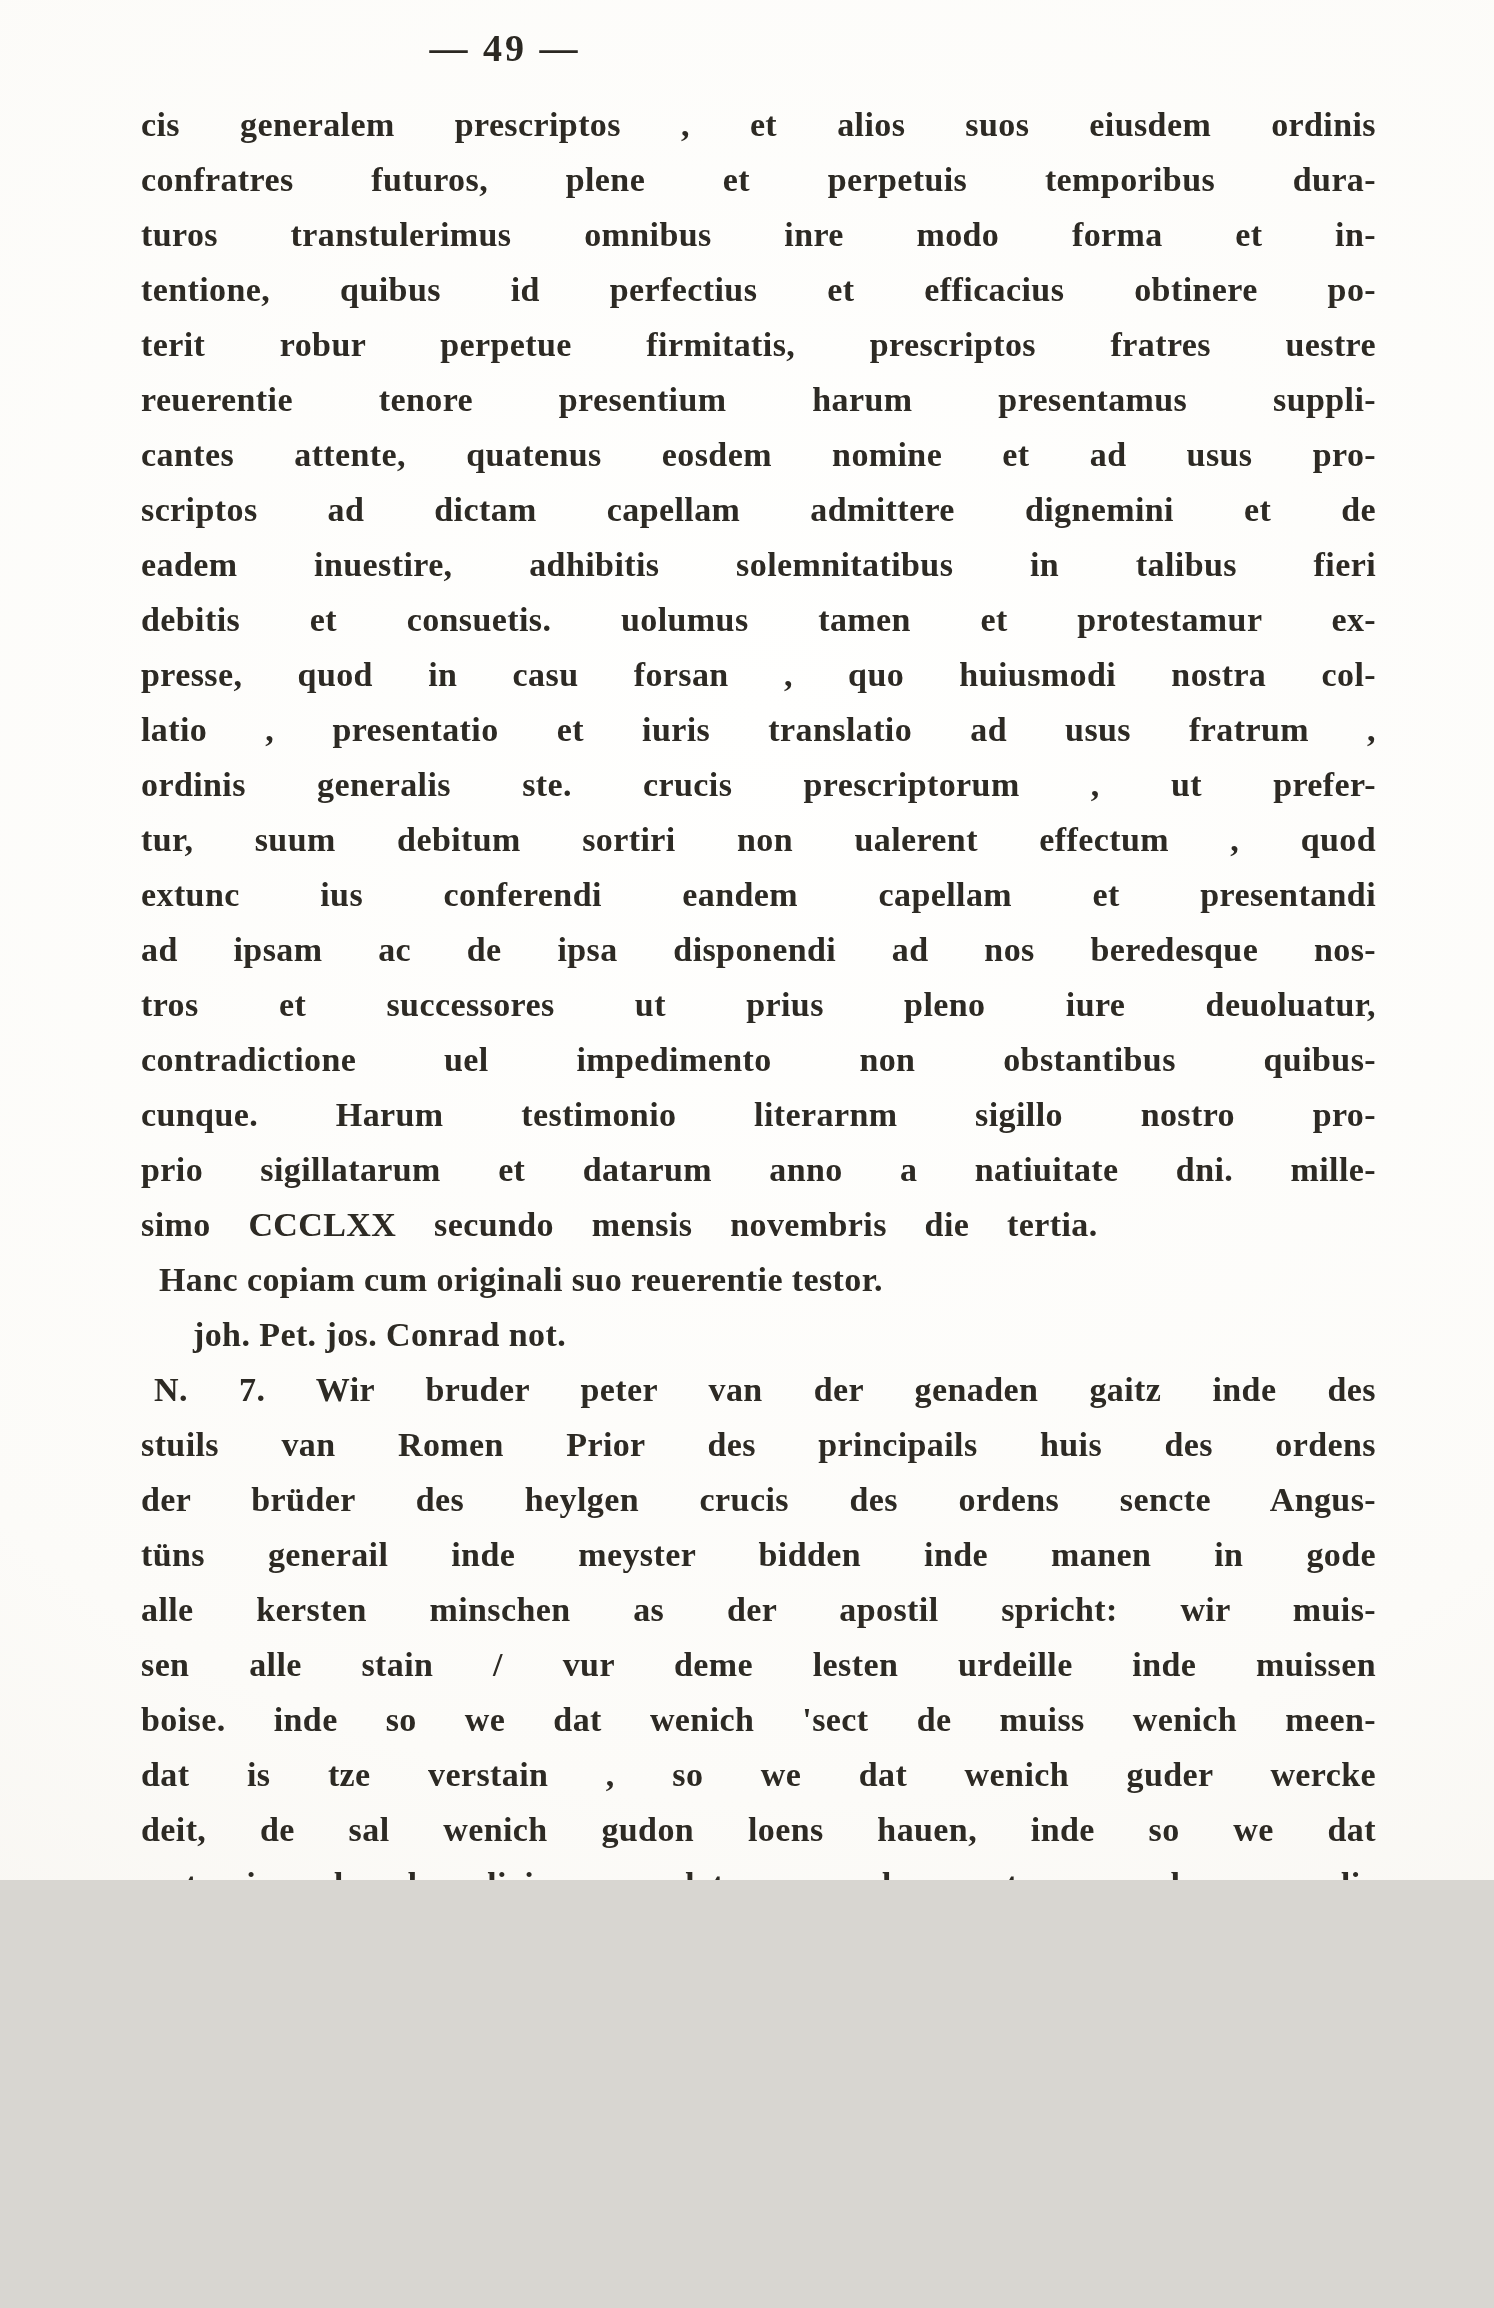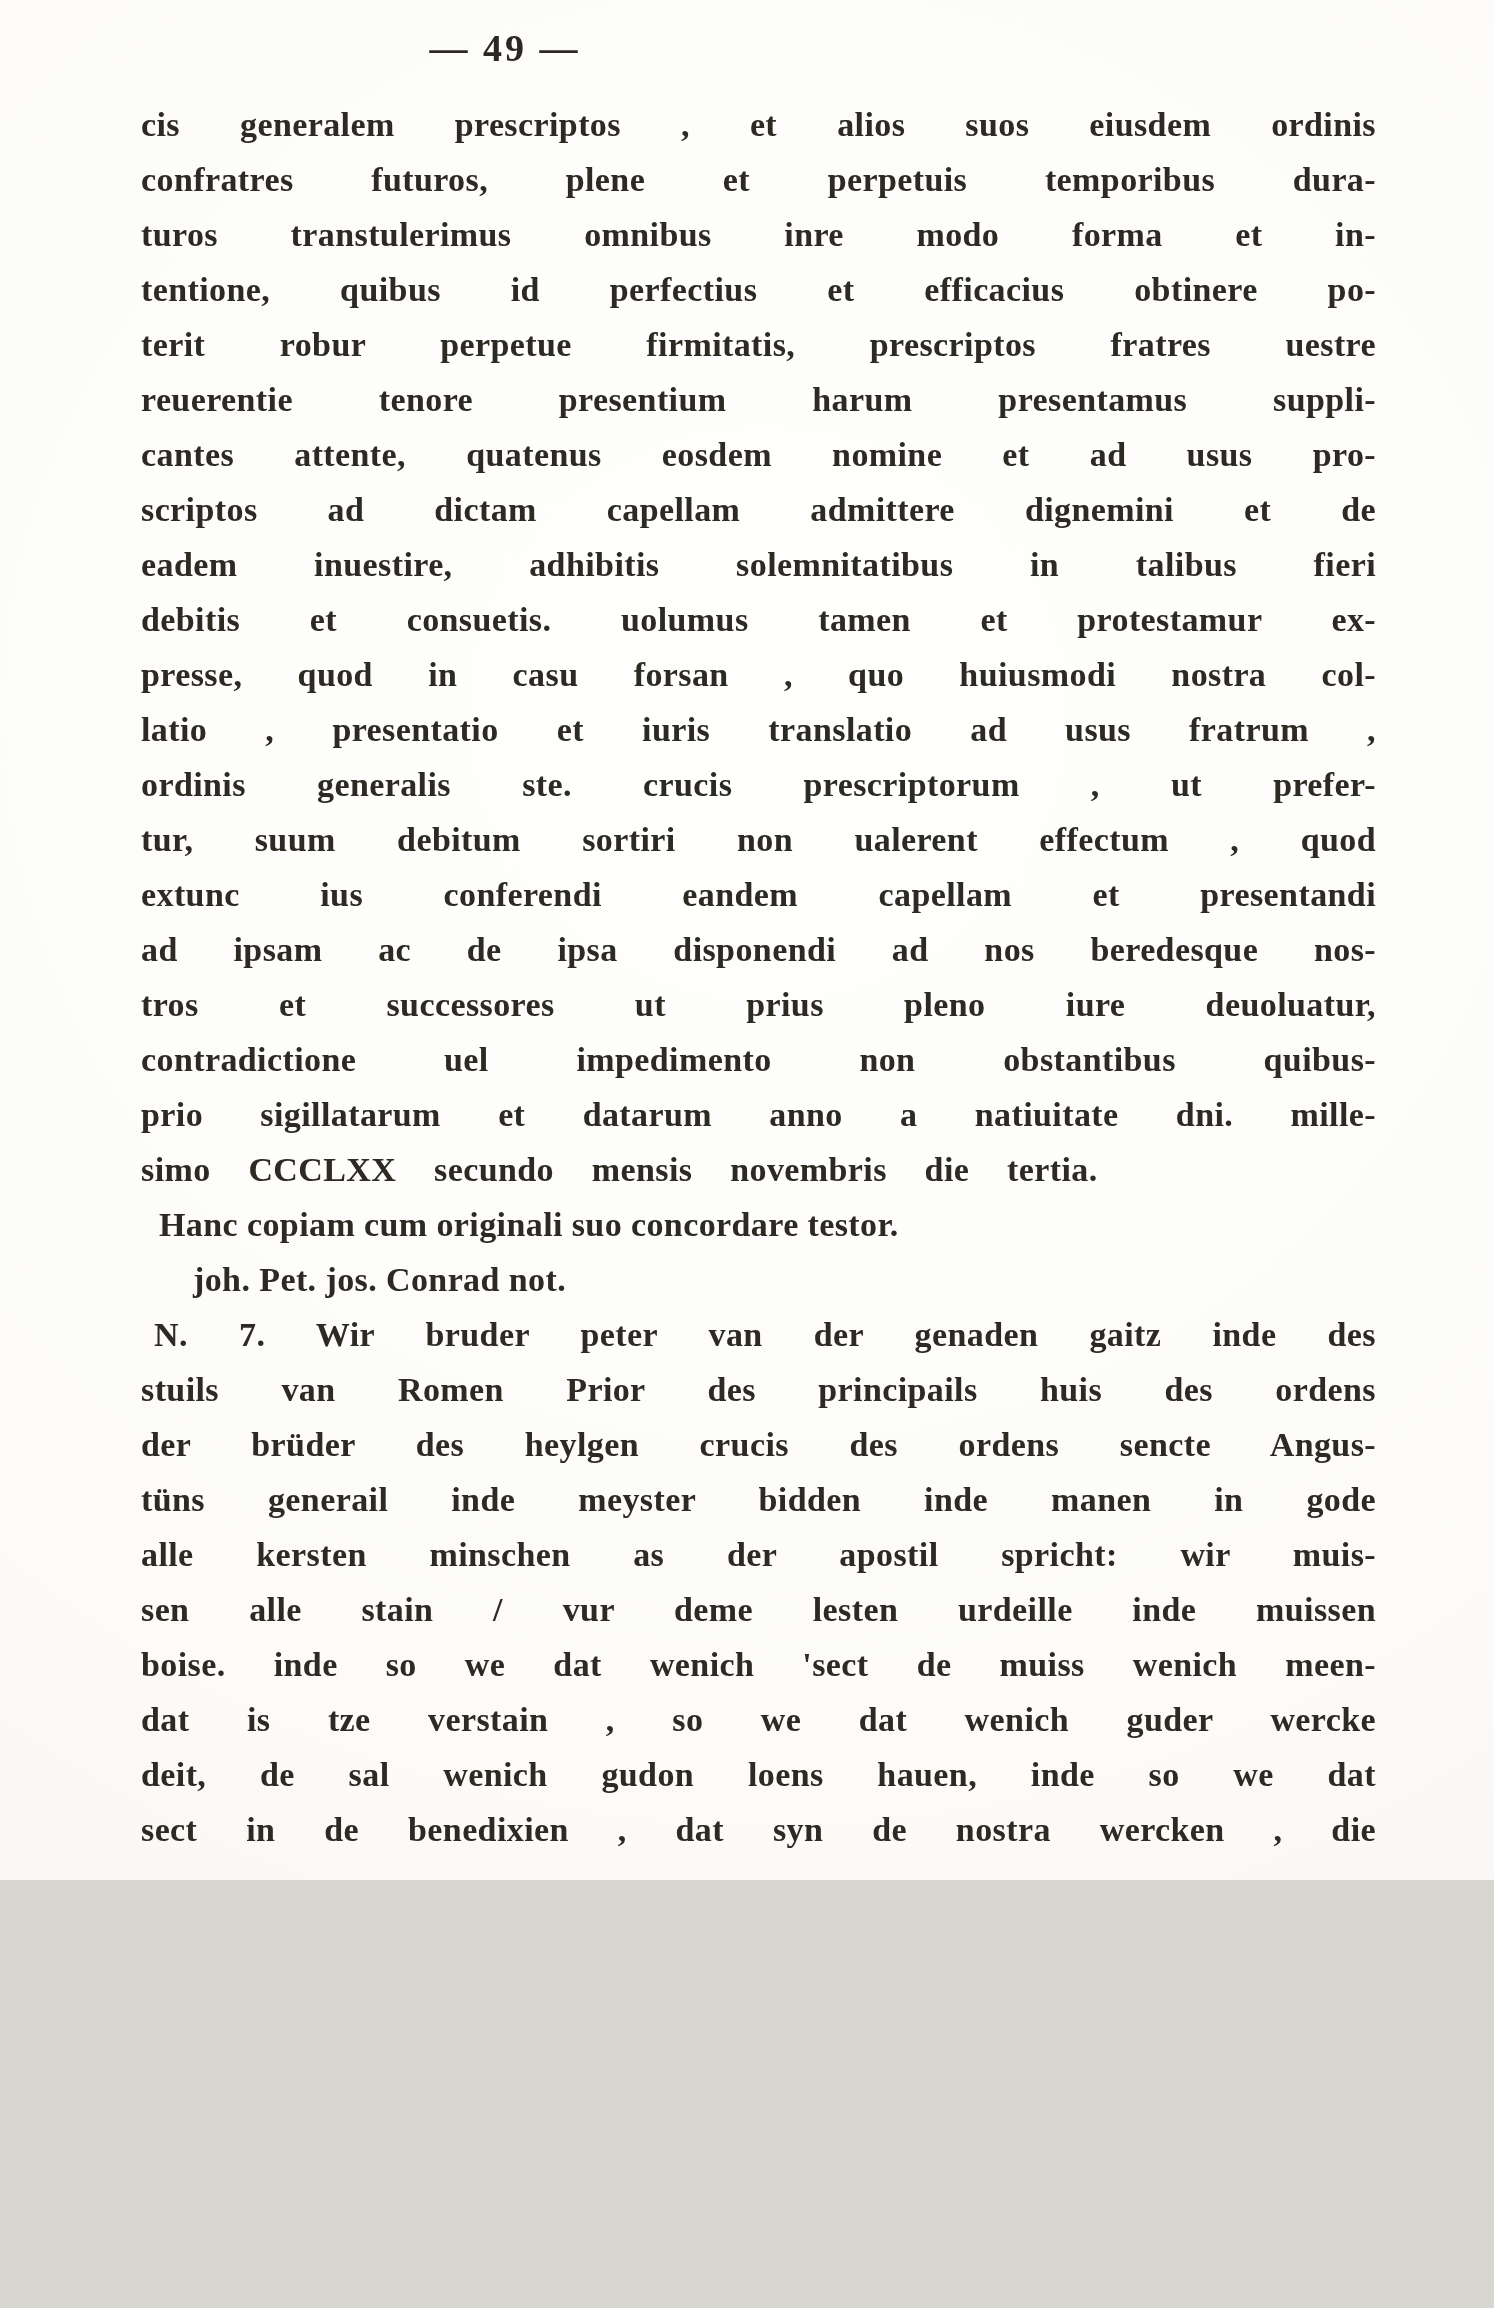--- a/index.html
+++ b/index.html
@@ -95,23 +95,24 @@
     <div class="line j">eadem inuestire, adhibitis solemnitatibus in talibus fieri</div>
     <div class="line j">debitis et consuetis. uolumus tamen et protestamur ex-</div>
     <div class="line j">presse, quod in casu forsan , quo huiusmodi nostra col-</div>
     <div class="line j">latio , presentatio et iuris translatio ad usus fratrum ,</div>
     <div class="line j">ordinis generalis ste. crucis prescriptorum , ut prefer-</div>
     <div class="line j">tur, suum debitum sortiri non ualerent effectum , quod</div>
     <div class="line j">extunc ius conferendi eandem capellam et presentandi</div>
     <div class="line j">ad ipsam ac de ipsa disponendi ad nos beredesque nos-</div>
     <div class="line j">tros et successores ut prius pleno iure deuoluatur,</div>
     <div class="line j">contradictione uel impedimento non obstantibus quibus-</div>
+    <div class="line j">cunque. Harum testimonio literarnm sigillo nostro pro-</div>
     <div class="line j">prio sigillatarum et datarum anno a natiuitate dni. mille-</div>
     <div class="line l sp-wide">simo CCCLXX secundo mensis novembris die tertia.</div>
-    <div class="line l ind-a">Hanc copiam cum originali suo concordare testor.</div>
+    <div class="line l ind-a">Hanc copiam cum originali suo reuerentie testor.</div>
     <div class="line l ind-b">joh. Pet. jos. Conrad not.</div>
     <div class="line j ind-c">N. 7. Wir bruder peter van der genaden gaitz inde des</div>
     <div class="line j">stuils van Romen Prior des principails huis des ordens</div>
     <div class="line j">der brüder des heylgen crucis des ordens sencte Angus-</div>
     <div class="line j">tüns generail inde meyster bidden inde manen in gode</div>
     <div class="line j">alle kersten minschen as der apostil spricht: wir muis-</div>
     <div class="line j">sen alle stain / vur deme lesten urdeille inde muissen</div>
     <div class="line j">boise. inde so we dat wenich 'sect de muiss wenich meen-</div>
     <div class="line j">dat is tze verstain , so we dat wenich guder wercke</div>
     <div class="line j">deit, de sal wenich gudon loens hauen, inde so we dat</div>

